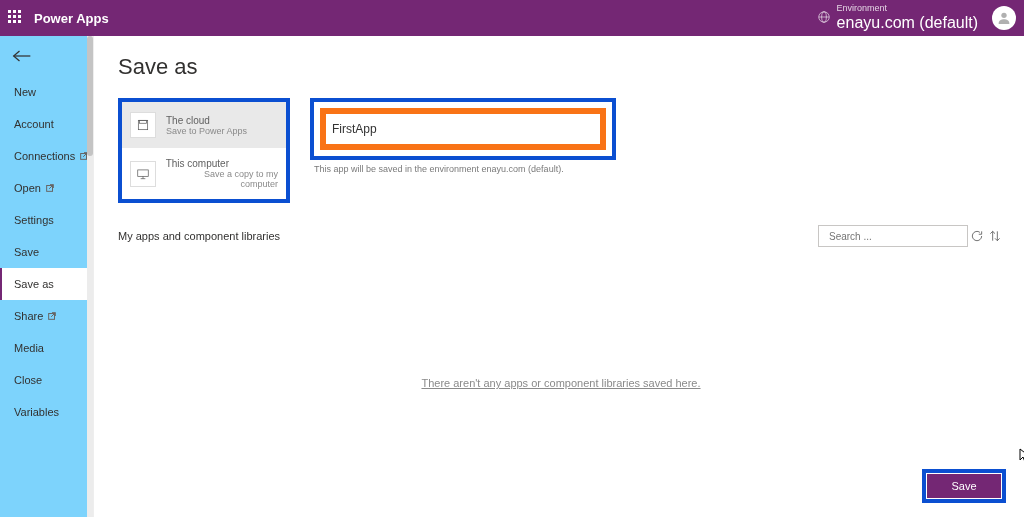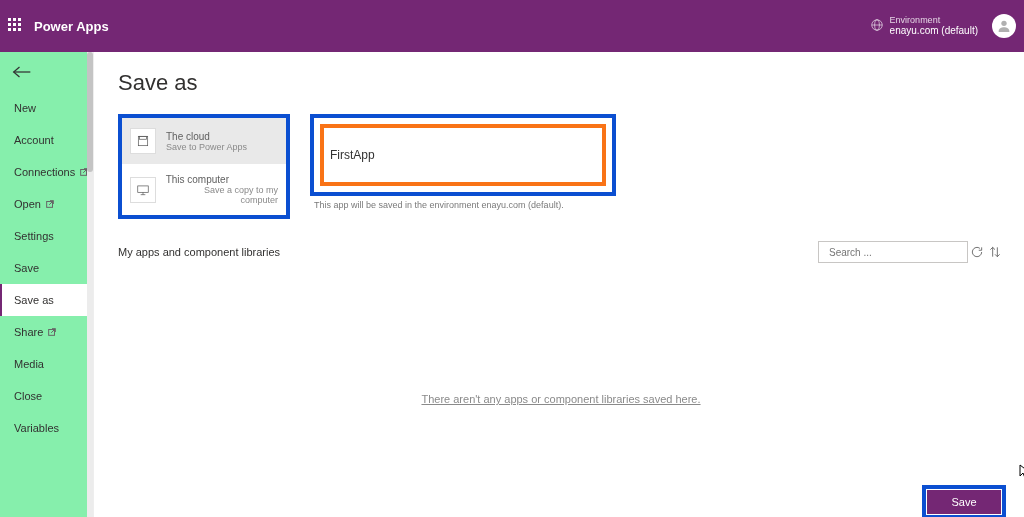--- a/index.html
+++ b/index.html
@@ -1,48 +1,48 @@
 <!DOCTYPE html>
 <html><head>
 <meta charset="utf-8">
 <style>
   * { box-sizing: border-box; margin: 0; padding: 0; font-family: "Segoe UI", Arial, sans-serif; }
   html, body { width: 1024px; height: 517px; overflow: hidden; background: #fff; }
 
   
   .topbar {
-    height: 52px;
+    height: 36px;
     background: #742774;
     color: #fff;
     display: flex;
     align-items: center;
     padding: 0 8px;
     justify-content: space-between;
   }
   .topbar-left { display: flex; align-items: center; gap: 10px; }
   .waffle {
     width: 16px; height: 16px;
     display: grid; grid-template-columns: repeat(3,3px); grid-template-rows: repeat(3,3px);
     gap: 2px;
   }
   .waffle span { background: #fff; width: 3px; height: 3px; }
   .app-title { font-size: 13px; font-weight: 600; }
   .topbar-right { display: flex; align-items: center; gap: 14px; }
   .env-block { display: flex; align-items: center; gap: 6px; font-size: 10px; line-height: 1.1; }
   .env-icon svg { width: 14px; height: 14px; stroke: #fff; fill: none; }
   .env-text .lbl { opacity: .8; font-size: 9px; }
-  .env-text .val { font-size: 10px; }
+  .env-text .val { font-size: 16px; }
   .avatar { width: 24px; height: 24px; border-radius: 50%; background: #fff; display:flex; align-items:center; justify-content:center; }
   .avatar svg { width:16px; height:16px; fill:#b0b0b0; }
 
   
   .body { display: flex; height: calc(517px - 36px); }
   .sidebar {
     width: 94px;
-    background: #86efac;
+    background: #7dd3fc;
     border-right: 1px solid #eee;
     padding: 8px 0;
     position: relative;
   }
   .sidebar-scroll {
     position: absolute; right: 0; top: 0; bottom: 0; width: 6px;
     background: #ececec;
   }
   .sidebar-scroll-thumb {
     position: absolute; right: 0; top: 0; width: 6px; height: 120px;
@@ -87,23 +87,23 @@
   .loc-opt .txt .t2 { font-size: 9px; color: #8a8a8a; text-align: right; }
 
   .name-area { flex: 0 0 auto; }
   .name-box-outer {
     border: 4px solid #0b4fd1;
     padding: 6px;
     width: 306px;
   }
   .name-input {
     width: 100%;
-    border: 4px solid #f97316;
+    border: 6px solid #f97316;
     font-size: 12px;
-    padding: 20px 6px;
+    padding: 8px 6px;
     color: #333;
     outline: none;
     text-decoration-color: #d83b01;
     text-decoration-style: wavy;
   }
   .save-note { font-size: 9px; color: #7a7a7a; margin-top: 4px; margin-left: 4px; }
 
   .libs-row {
     display: flex; align-items: center; justify-content: space-between;
     margin-top: 22px;

